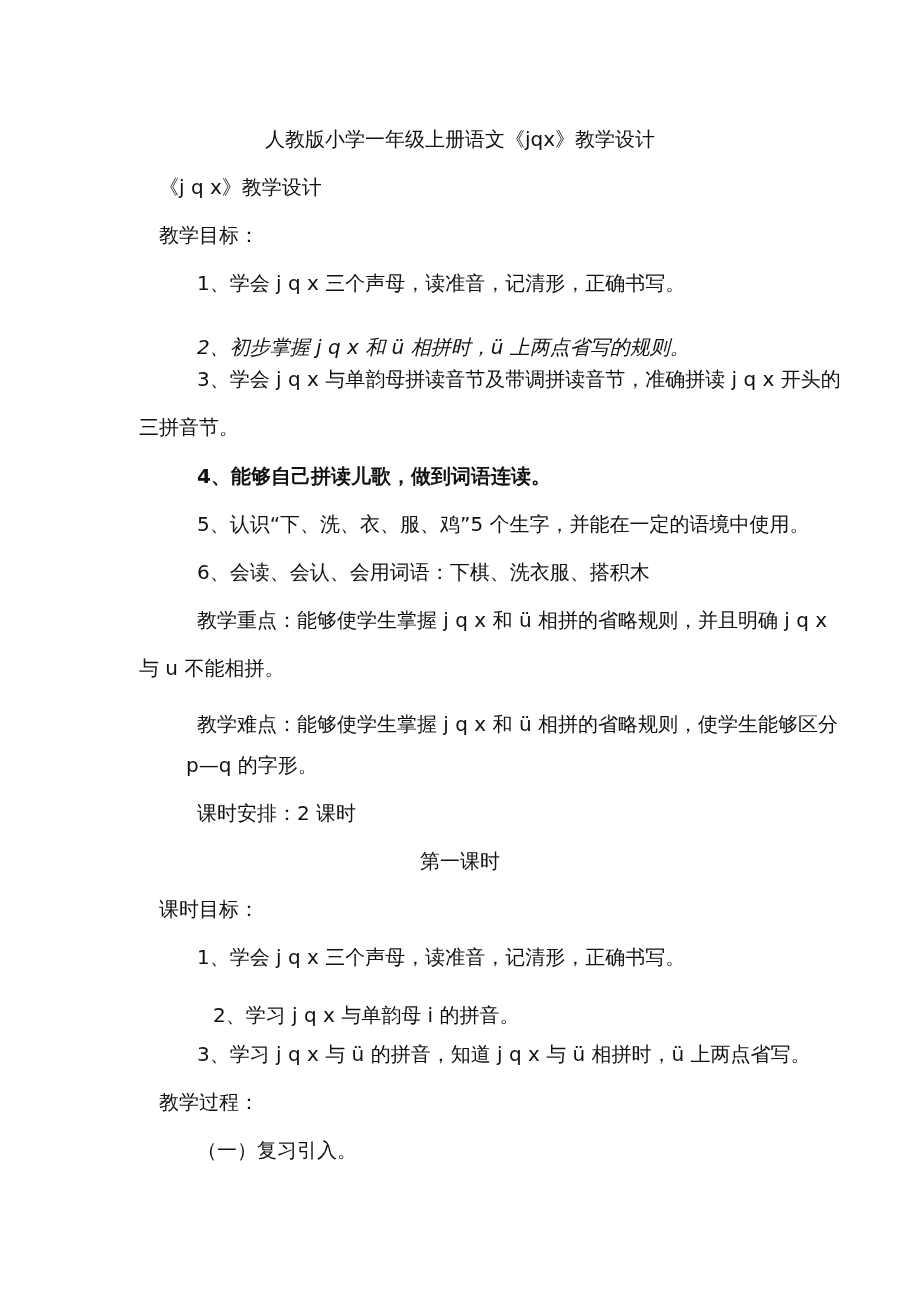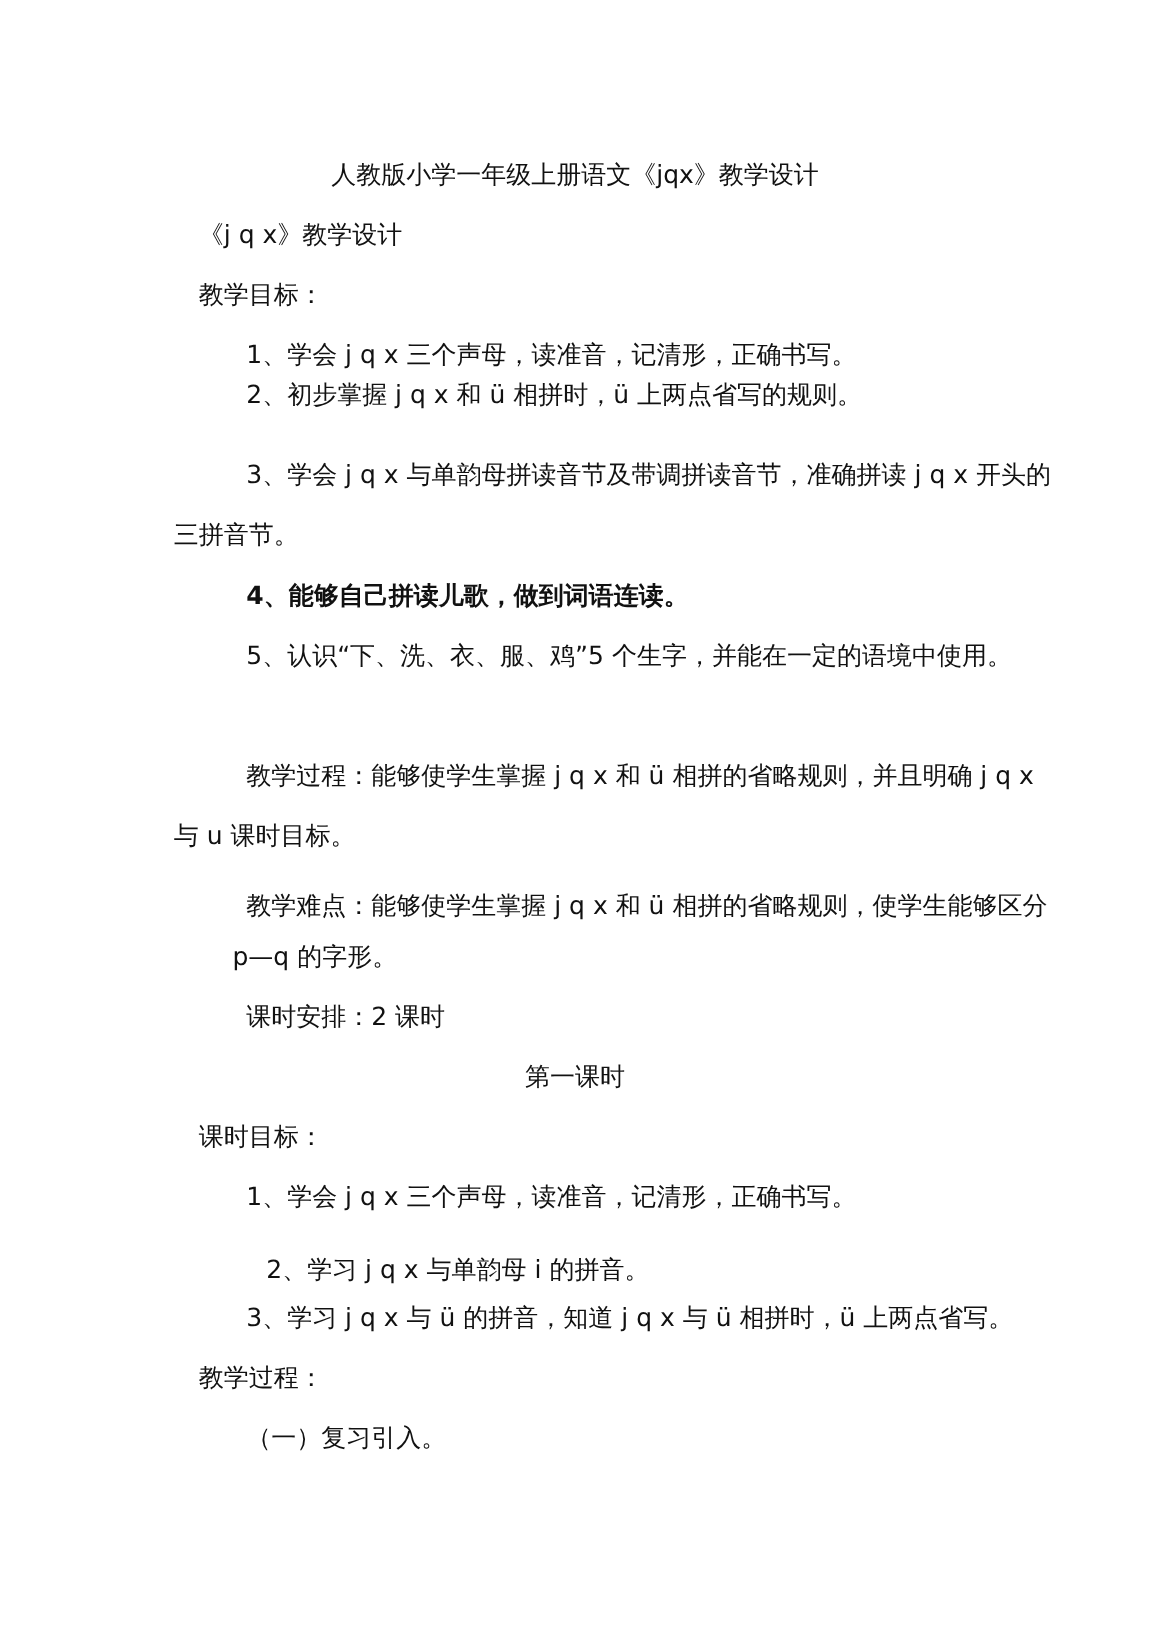--- a/index.html
+++ b/index.html
@@ -49,28 +49,29 @@
 <body>
 
 <div class="page">
   <div class="line title" style="top:126px;">人教版小学一年级上册语文《jqx》教学设计</div>
 
   <div class="line ind1" style="top:176px;">《j q x》教学设计</div>
 
   <div class="line ind1" style="top:224px;">教学目标：</div>
 
   <div class="line ind2" style="top:272px;">1、学会 j q x 三个声母，读准音，记清形，正确书写。</div>
-  <div class="line ind2" style="top:304px;">2、初步掌握 j q x 和 ü 相拼时，ü 上两点省写的规则。</div>
+  <div class="line ind2" style="top:336px;font-style:italic;">2、初步掌握 j q x 和 ü 相拼时，ü 上两点省写的规则。</div>
   <div class="line ind2" style="top:368px;">3、学会 j q x 与单韵母拼读音节及带调拼读音节，准确拼读 j q x 开头的</div>
   <div class="line ind0" style="top:416px;">三拼音节。</div>
   <div class="line ind2" style="top:465px;font-weight:bold;">4、能够自己拼读儿歌，做到词语连读。</div>
   <div class="line ind2" style="top:513px;">5、认识“下、洗、衣、服、鸡”5 个生字，并能在一定的语境中使用。</div>
+  <div class="line ind2" style="top:561px;">6、会读、会认、会用词语：下棋、洗衣服、搭积木</div>
 
-  <div class="line ind2" style="top:609px;">教学过程：能够使学生掌握 j q x 和 ü 相拼的省略规则，并且明确 j q x</div>
-  <div class="line ind0" style="top:657px;">与 u 课时目标。</div>
+  <div class="line ind2" style="top:609px;">教学重点：能够使学生掌握 j q x 和 ü 相拼的省略规则，并且明确 j q x</div>
+  <div class="line ind0" style="top:657px;">与 u 不能相拼。</div>
 
   <div class="line ind2" style="top:713px;">教学难点：能够使学生掌握 j q x 和 ü 相拼的省略规则，使学生能够区分</div>
   <div class="line ind0" style="top:754px;margin-left:47px;">p—q 的字形。</div>
 
   <div class="line ind2" style="top:802px;">课时安排：2 课时</div>
 
   <div class="line center" style="top:850px;">第一课时</div>
 
   <div class="line ind1" style="top:898px;">课时目标：</div>
 

